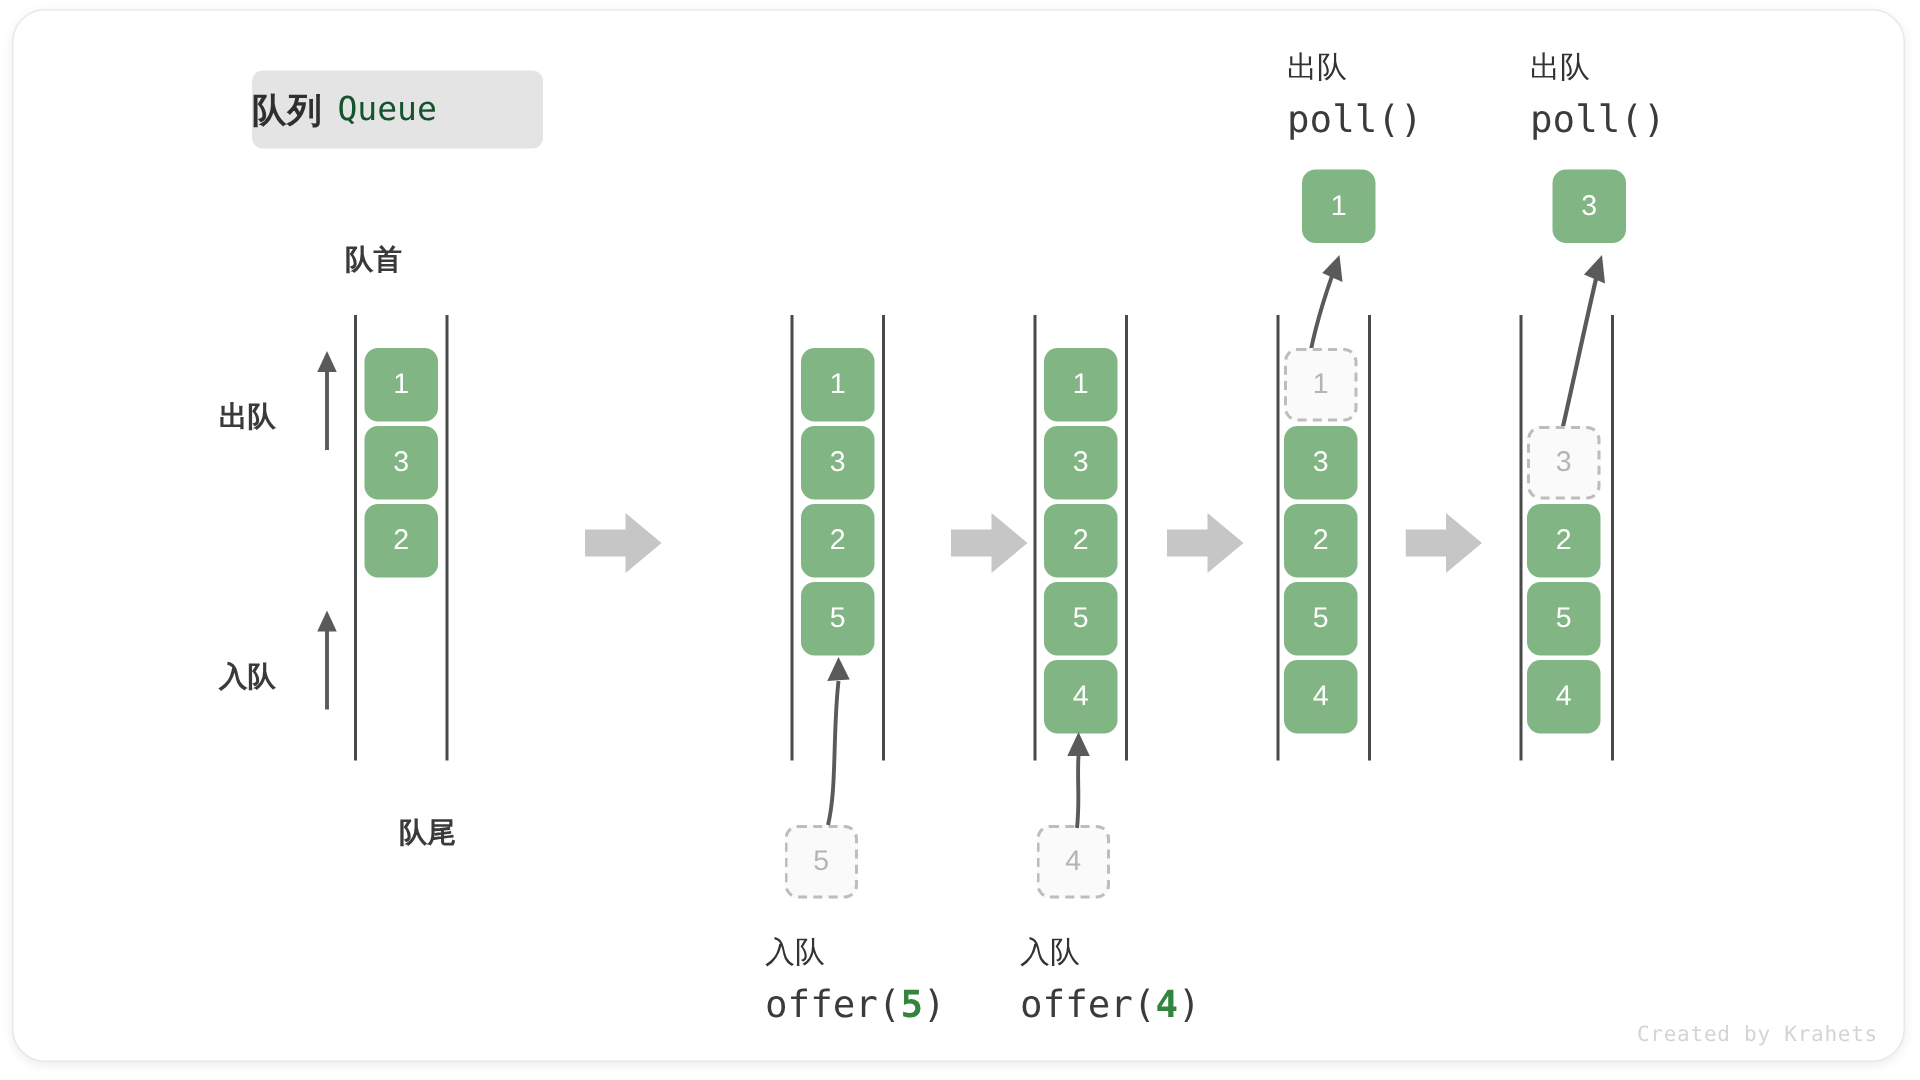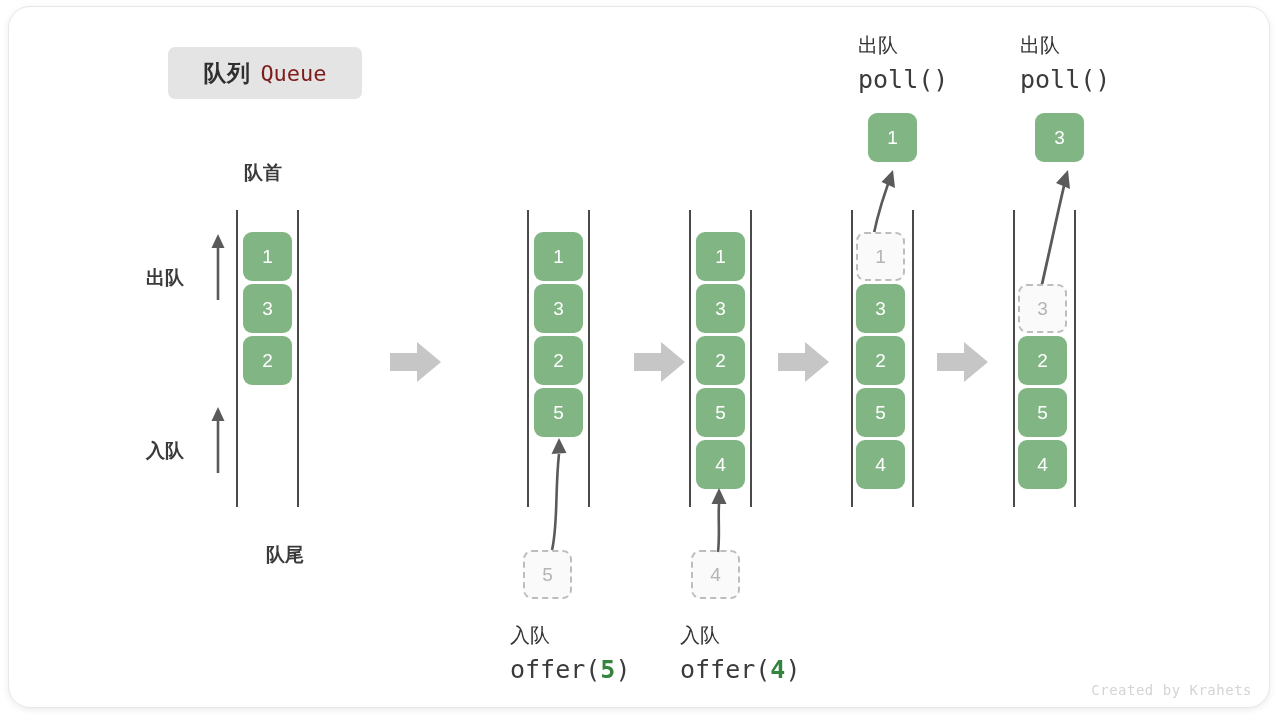--- a/index.html
+++ b/index.html
@@ -36,34 +36,34 @@
   .badge {
     position: absolute;
     left: 168px;
     top: 47px;
     width: 194px;
     height: 52px;
     background: #e4e4e4;
     border-radius: 7px;
     display: flex;
     align-items: center;
-    justify-content: center;
+    justify-content: flex-start;
     gap: 10px;
     box-sizing: border-box;
   }
   .badge .cn {
     font-size: 23px;
     font-weight: bold;
     color: #2f2f2f;
     letter-spacing: 0.5px;
   }
   .badge .en {
     font-family: "DejaVu Sans Mono", "Liberation Mono", monospace;
     font-size: 22px;
-    color: #7f1d1d;
+    color: #14532d;
   }
 
   
   .cnlabel {
     position: absolute;
     font-size: 19px;
     font-weight: bold;
     color: #3a3a3a;
     white-space: nowrap;
   }
@@ -133,21 +133,21 @@
 <body>
 
 <div id="stage">
   <div class="card"></div>
 
   <div class="badge">
     <span class="cn">队列</span>
     <span class="en">Queue</span>
   </div>
 
-  <div class="cnlabel" style="left:244px; top:160px;">队首</div>
+  <div class="cnlabel" style="left:230px; top:160px;">队首</div>
   <div class="cnlabel" style="left:238px; top:542px;margin-left:28px;">队尾</div>
   <div class="cnlabel" style="left:146px; top:265px;">出队</div>
   <div class="cnlabel" style="left:146px; top:438px;">入队</div>
 
   <svg class="uparrow" style="left:206px; top:232px;" width="24" height="70" viewBox="0 0 24 70">
     <line x1="12" y1="68" x2="12" y2="12" stroke="#5a5a5a" stroke-width="2.6"></line>
     <polygon points="12,2 5.5,16 18.5,16" fill="#5a5a5a"></polygon>
   </svg>
 
   <svg class="uparrow" style="left:206px; top:405px;" width="24" height="70" viewBox="0 0 24 70">

